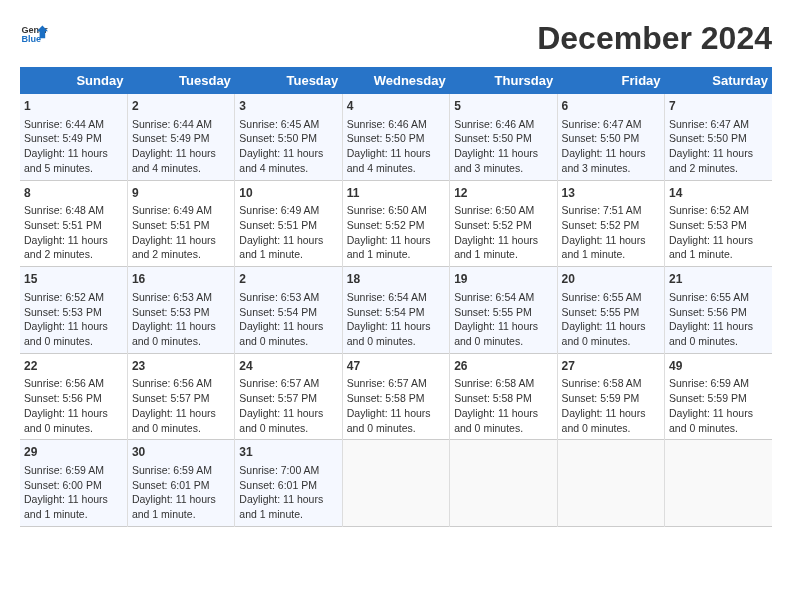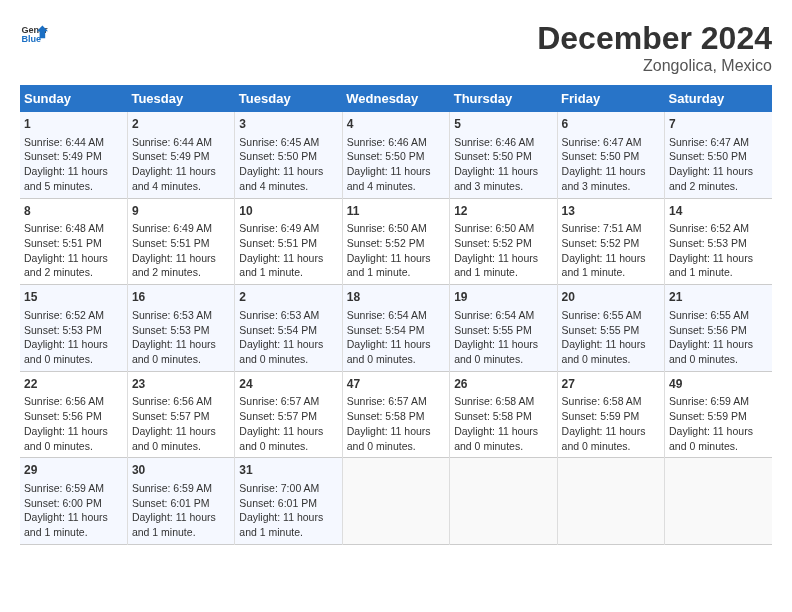--- a/index.html
+++ b/index.html
@@ -19,21 +19,21 @@
     .logo {
       display: flex;
       align-items: center;
       gap: 4px;
     }
     .logo-icon {
       width: 28px;
       height: 28px;
     }
     .title-area {
-      text-align: right;
+      text-align: center;
       margin-left: 32px;
     }
     .month-title {
       font-size: 32px;
       font-weight: bold;
       color: #333;
     }
     .location-title {
       font-size: 16px;
       color: #555;
@@ -42,21 +42,21 @@
       width: 100%;
       border-collapse: collapse;
       font-size: 11px;
     }
     thead tr {
       background-color: #2874c8;
       color: #fff;
     }
     thead th {
       padding: 6px 4px;
-      text-align: left;
+      text-align: right;
       font-size: 13px;
       font-weight: bold;
     }
     tbody tr {
       border-bottom: 1px solid #ccc;
     }
     tbody tr:nth-child(odd) {
       background-color: #f5f8ff;
     }
     tbody tr:nth-child(even) {
@@ -90,21 +90,20 @@
 <div class="header-area">
   <div class="logo">
     <svg class="logo-icon" viewBox="0 0 40 40">
       <text x="2" y="18" font-size="13" font-weight="bold" fill="#333">General</text>
       <text x="2" y="32" font-size="13" font-weight="bold" fill="#1a6fc4">Blue</text>
       <polygon points="32,8 40,16 36,16 36,26 28,26 28,16 24,16" fill="#1a6fc4"></polygon>
     </svg>
   </div>
   <div class="title-area">
     <div class="month-title">December 2024</div>
-    <div class="location-title">Zongolica, Mexico</div>
   </div>
 </div>
 
 <table>
   <thead>
     <tr>
       <th>Sunday</th>
       <th>Tuesday</th>
       <th>Tuesday</th>
       <th>Wednesday</th>

